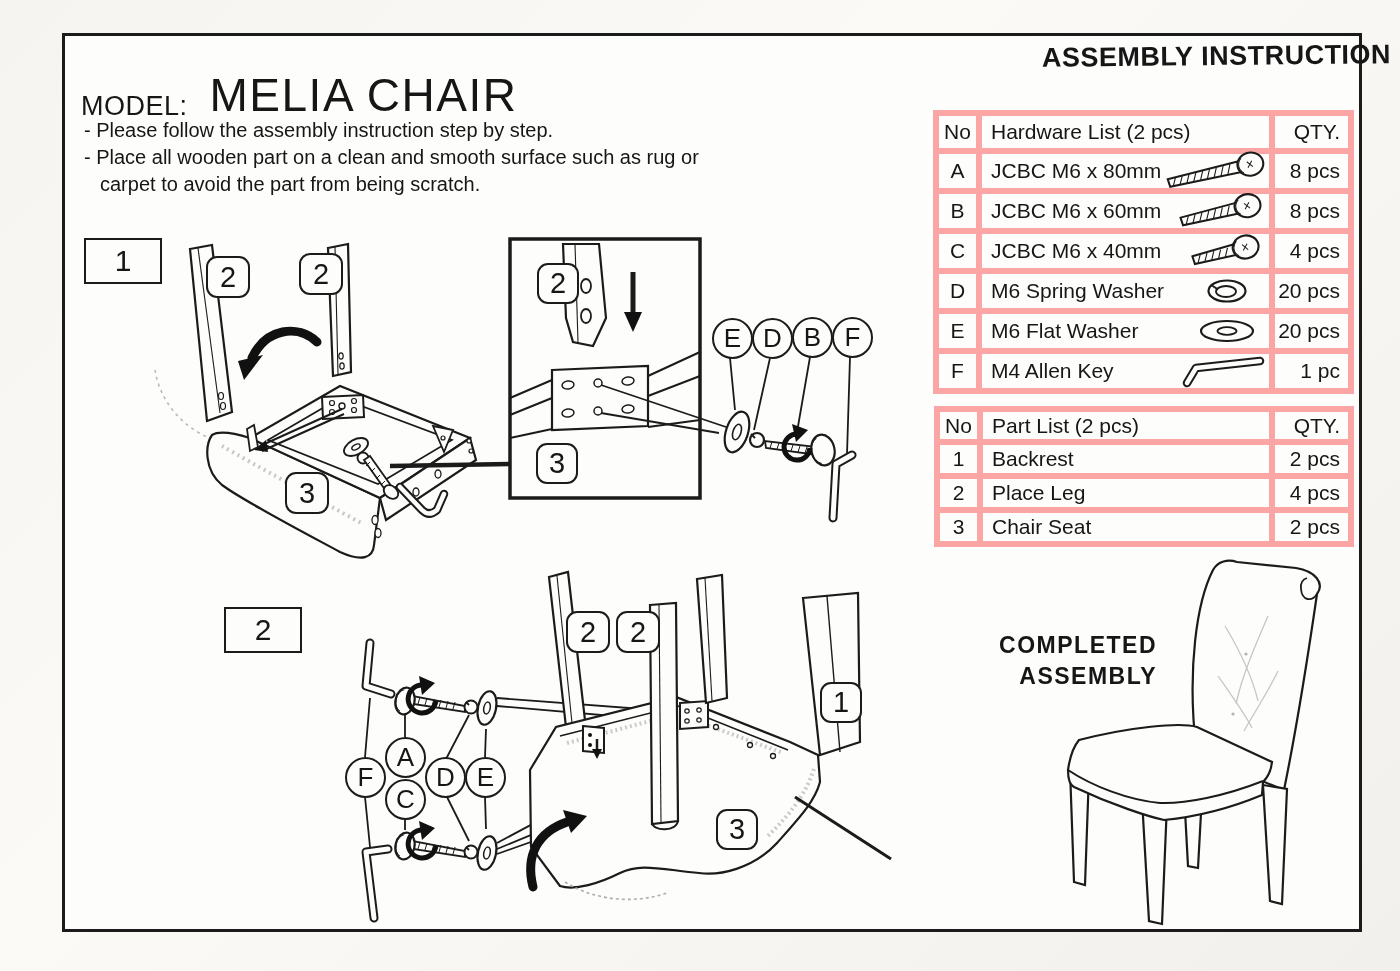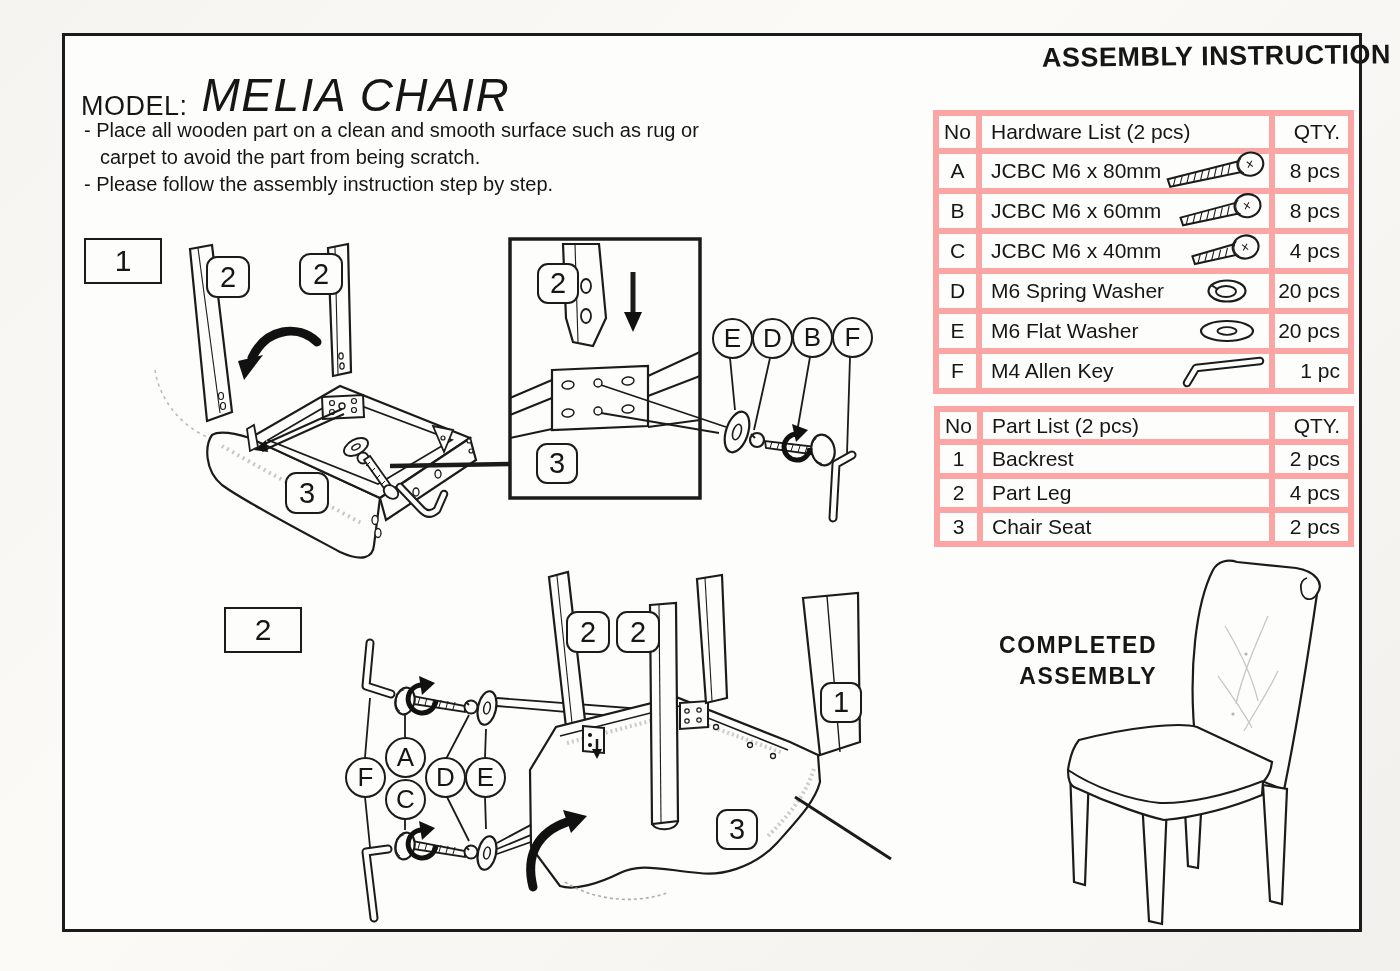--- a/index.html
+++ b/index.html
@@ -14,21 +14,21 @@
     position:absolute; left:62px; top:33px; width:1300px; height:899px;
     border:3px solid #1b1b1b; background:#fdfdfb;
   }
   
   .doc-title {
     position:absolute; left:1042px; top:41px; font-size:27px; font-weight:600;
     letter-spacing:.5px; transform:rotate(-0.6deg);
   }
   .model-row { position:absolute; left:81px; top:68px; display:flex; align-items:flex-end; }
   .model-label { font-size:27px; letter-spacing:.5px; }
-  .model-name { font-size:46px; letter-spacing:1.5px; margin-left:14px;font-style:italic; }
+  .model-name { font-size:46px; letter-spacing:1.5px; margin-left:22px; }
   .notes-row { position:absolute; left:84px; top:117px; display:flex; }
   .note-label { width:148px; font-size:20px; }
   .notes { width:648px; font-size:20px; line-height:27px; }
   .note { padding-left:16px; text-indent:-16px; }
   
   .dtable {
     position:absolute; border-collapse:collapse; background:#fdfdfb;
     border:3px solid #1b1b1b; table-layout:fixed; font-size:21px;
   }
   .dtable td { border:6px solid #fca5a5; vertical-align:middle; position:relative; }
@@ -80,22 +80,22 @@
 
 <div class="doc-title">ASSEMBLY INSTRUCTION</div>
 
 <div class="model-row">
   <span class="model-label">MODEL:</span>
   <span class="model-name">MELIA CHAIR</span>
 </div>
 
 <div class="notes-row">
   <div class="notes">
+    <div class="note">- Please follow the assembly instruction step by step.</div>
     <div class="note">- Place all wooden part on a clean and smooth surface such as rug or carpet to avoid the part from being scratch.</div>
-    <div class="note">- Please follow the assembly instruction step by step.</div>
   </div>
 </div>
 
 <table class="dtable hw">
   <colgroup>
       <col class="c-no">
       <col class="c-desc">
       <col class="c-qty">
     </colgroup>
   <tbody>
@@ -186,21 +186,21 @@
     <td class="cdesc">Part List (2 pcs)</td>
     <td class="cqty hq">QTY.</td>
   </tr>
   <tr>
     <td class="cno">1</td>
     <td class="cdesc">Backrest</td>
     <td class="cqty">2 pcs</td>
   </tr>
   <tr>
     <td class="cno">2</td>
-    <td class="cdesc">Part Leg</td>
+    <td class="cdesc">Place Leg</td>
     <td class="cqty">4 pcs</td>
   </tr>
   <tr>
     <td class="cno">3</td>
     <td class="cdesc">Chair Seat</td>
     <td class="cqty">2 pcs</td>
   </tr>
 </tbody>
   </table>
 

